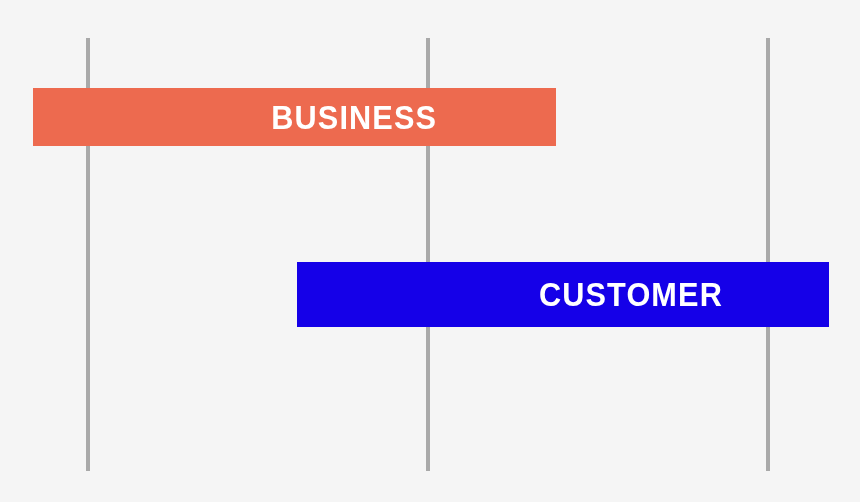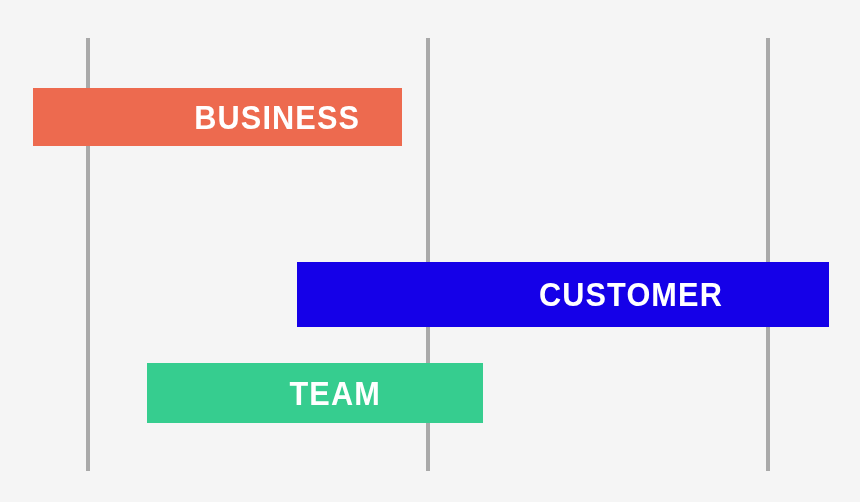--- a/index.html
+++ b/index.html
@@ -97,25 +97,22 @@
 </style>
 </head>
 <body>
 
 <div id="canvas" style="width: 860px; height: 502px; background: rgb(245, 245, 245);">
 
   <div class="guide-line g1" style="left: 86px; background: rgb(169, 169, 169);"></div>
   <div class="guide-line g2" style="left: 426px; background: rgb(169, 169, 169);"></div>
   <div class="guide-line g3" style="left: 766px; background: rgb(169, 169, 169);"></div>
 
-  <div class="bar bar-business" style="left: 33px; top: 88px; width: 369px; height: 58px; background: rgb(237, 106, 79);">
+  <div class="bar bar-business" style="left: 33px; top: 88px; width: 523px; height: 58px; background: rgb(237, 106, 79);">
     <span class="bar-label" style="color: rgb(255, 255, 255);">BUSINESS</span>
   </div>
 
   <div class="bar bar-customer" style="left: 297px; top: 223px; width: 532px; height: 65px; background: rgb(21, 0, 232);">
     <span class="bar-label" style="color: rgb(255, 255, 255);">CUSTOMER</span>
   </div>
 
-  <div class="bar bar-team" style="left: 147px; top: 363px; width: 336px; height: 60px; background: rgb(54, 205, 143);">
-    <span class="bar-label" style="color: rgb(255, 255, 255);">TEAM</span>
-  </div>
 
 </div>
 
 </body></html>

